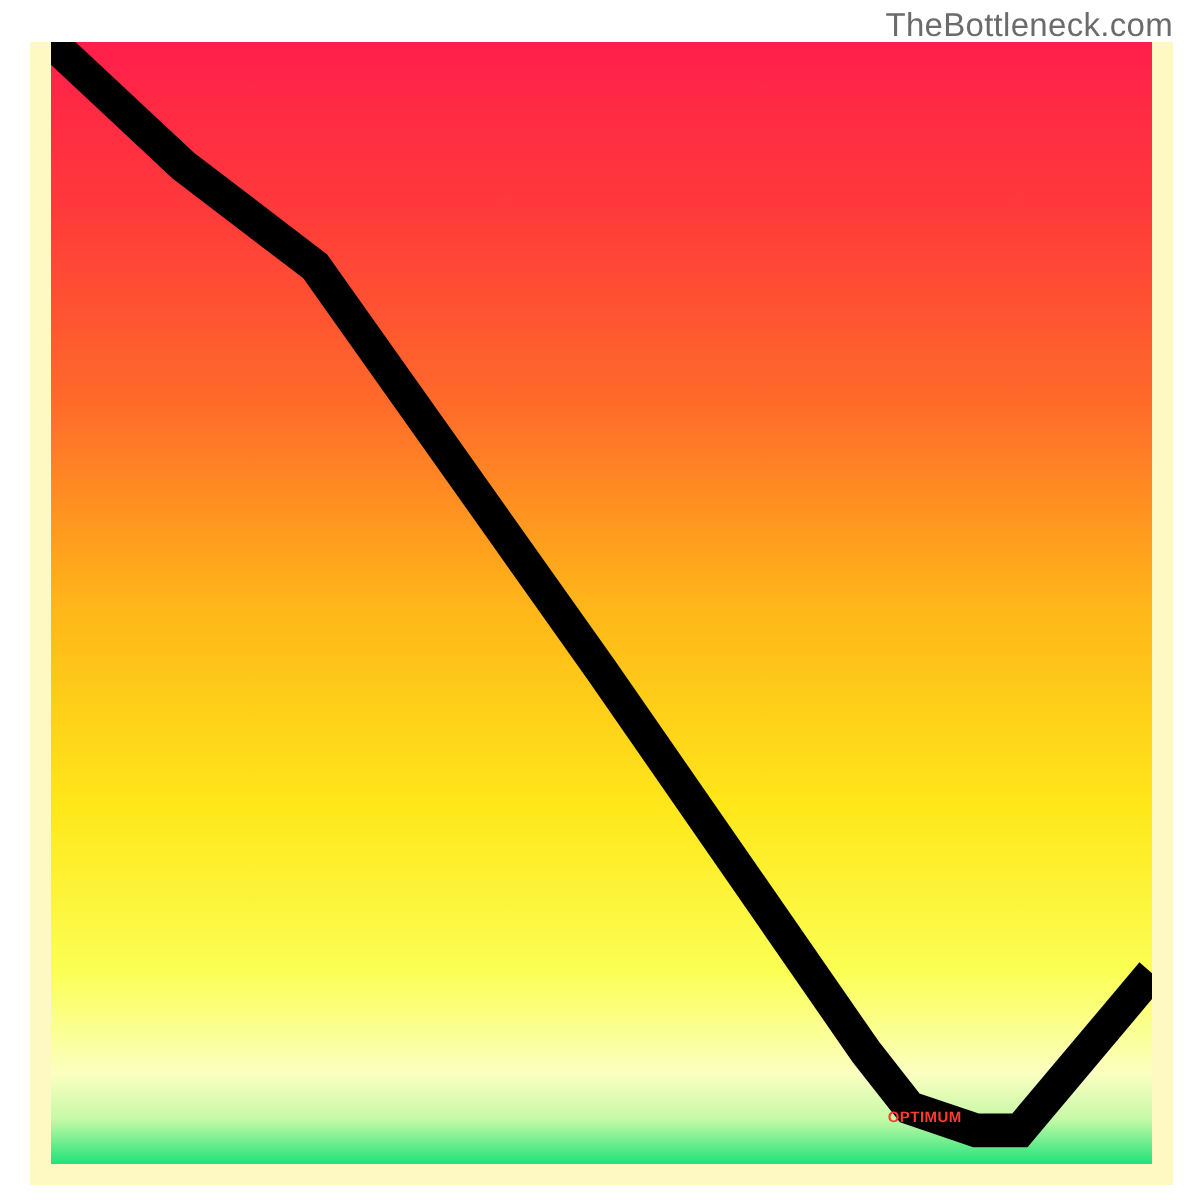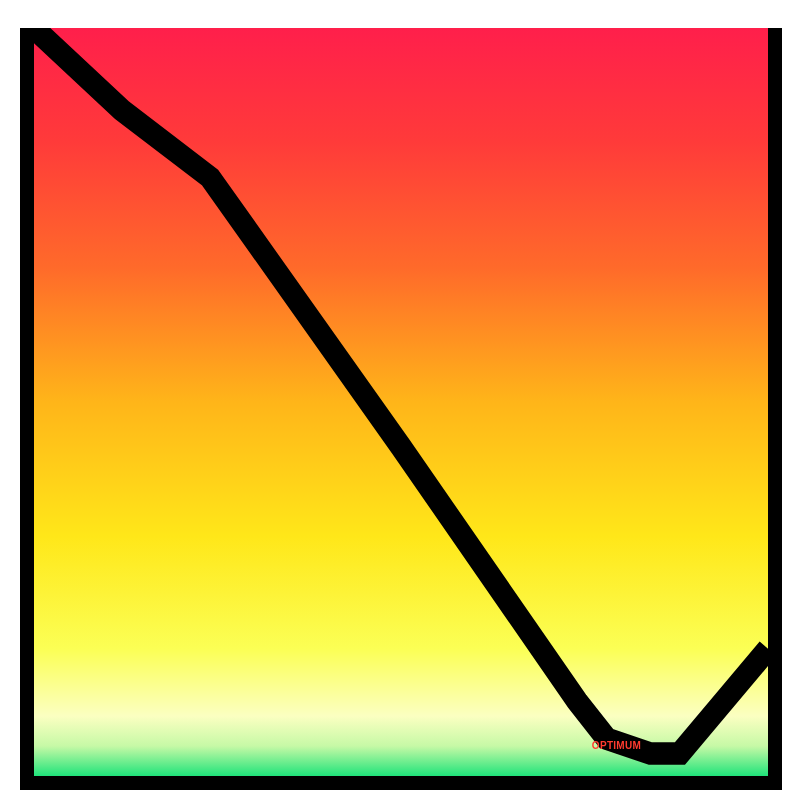--- a/index.html
+++ b/index.html
@@ -25,21 +25,21 @@
   font-weight: 500;
   letter-spacing: 0.2px;
   z-index: 10;
 }
 .chart-frame {
   position: absolute;
   left: 20px;
   top: 28px;
   width: 762px;
   height: 762px;
-  background: #000000;
+  background: #fef9c3;
 }
 .plot-area {
   position: absolute;
   left: 14px;
   top: 0;
   width: 734px;
   height: 748px;
   overflow: hidden;
 }
 svg.gradient {
@@ -65,20 +65,21 @@
   font-size: 10px;
   font-weight: 700;
   letter-spacing: 0.3px;
   z-index: 5;
 }
 </style>
 </head>
 <body>
 <div class="container">
 
+  <div class="watermark">TheBottleneck.com</div>
 
   <div class="chart-frame">
     <div class="plot-area">
 
       <svg class="gradient" viewBox="0 0 100 100" preserveAspectRatio="none">
         <defs>
           <linearGradient id="g" x1="0" y1="0" x2="0" y2="1">
             <stop id="s0" offset="0%" stop-color="#ff1f4b"></stop>
             <stop id="s1" offset="15%" stop-color="#ff3a3a"></stop>
             <stop id="s2" offset="32%" stop-color="#ff6a2a"></stop>

